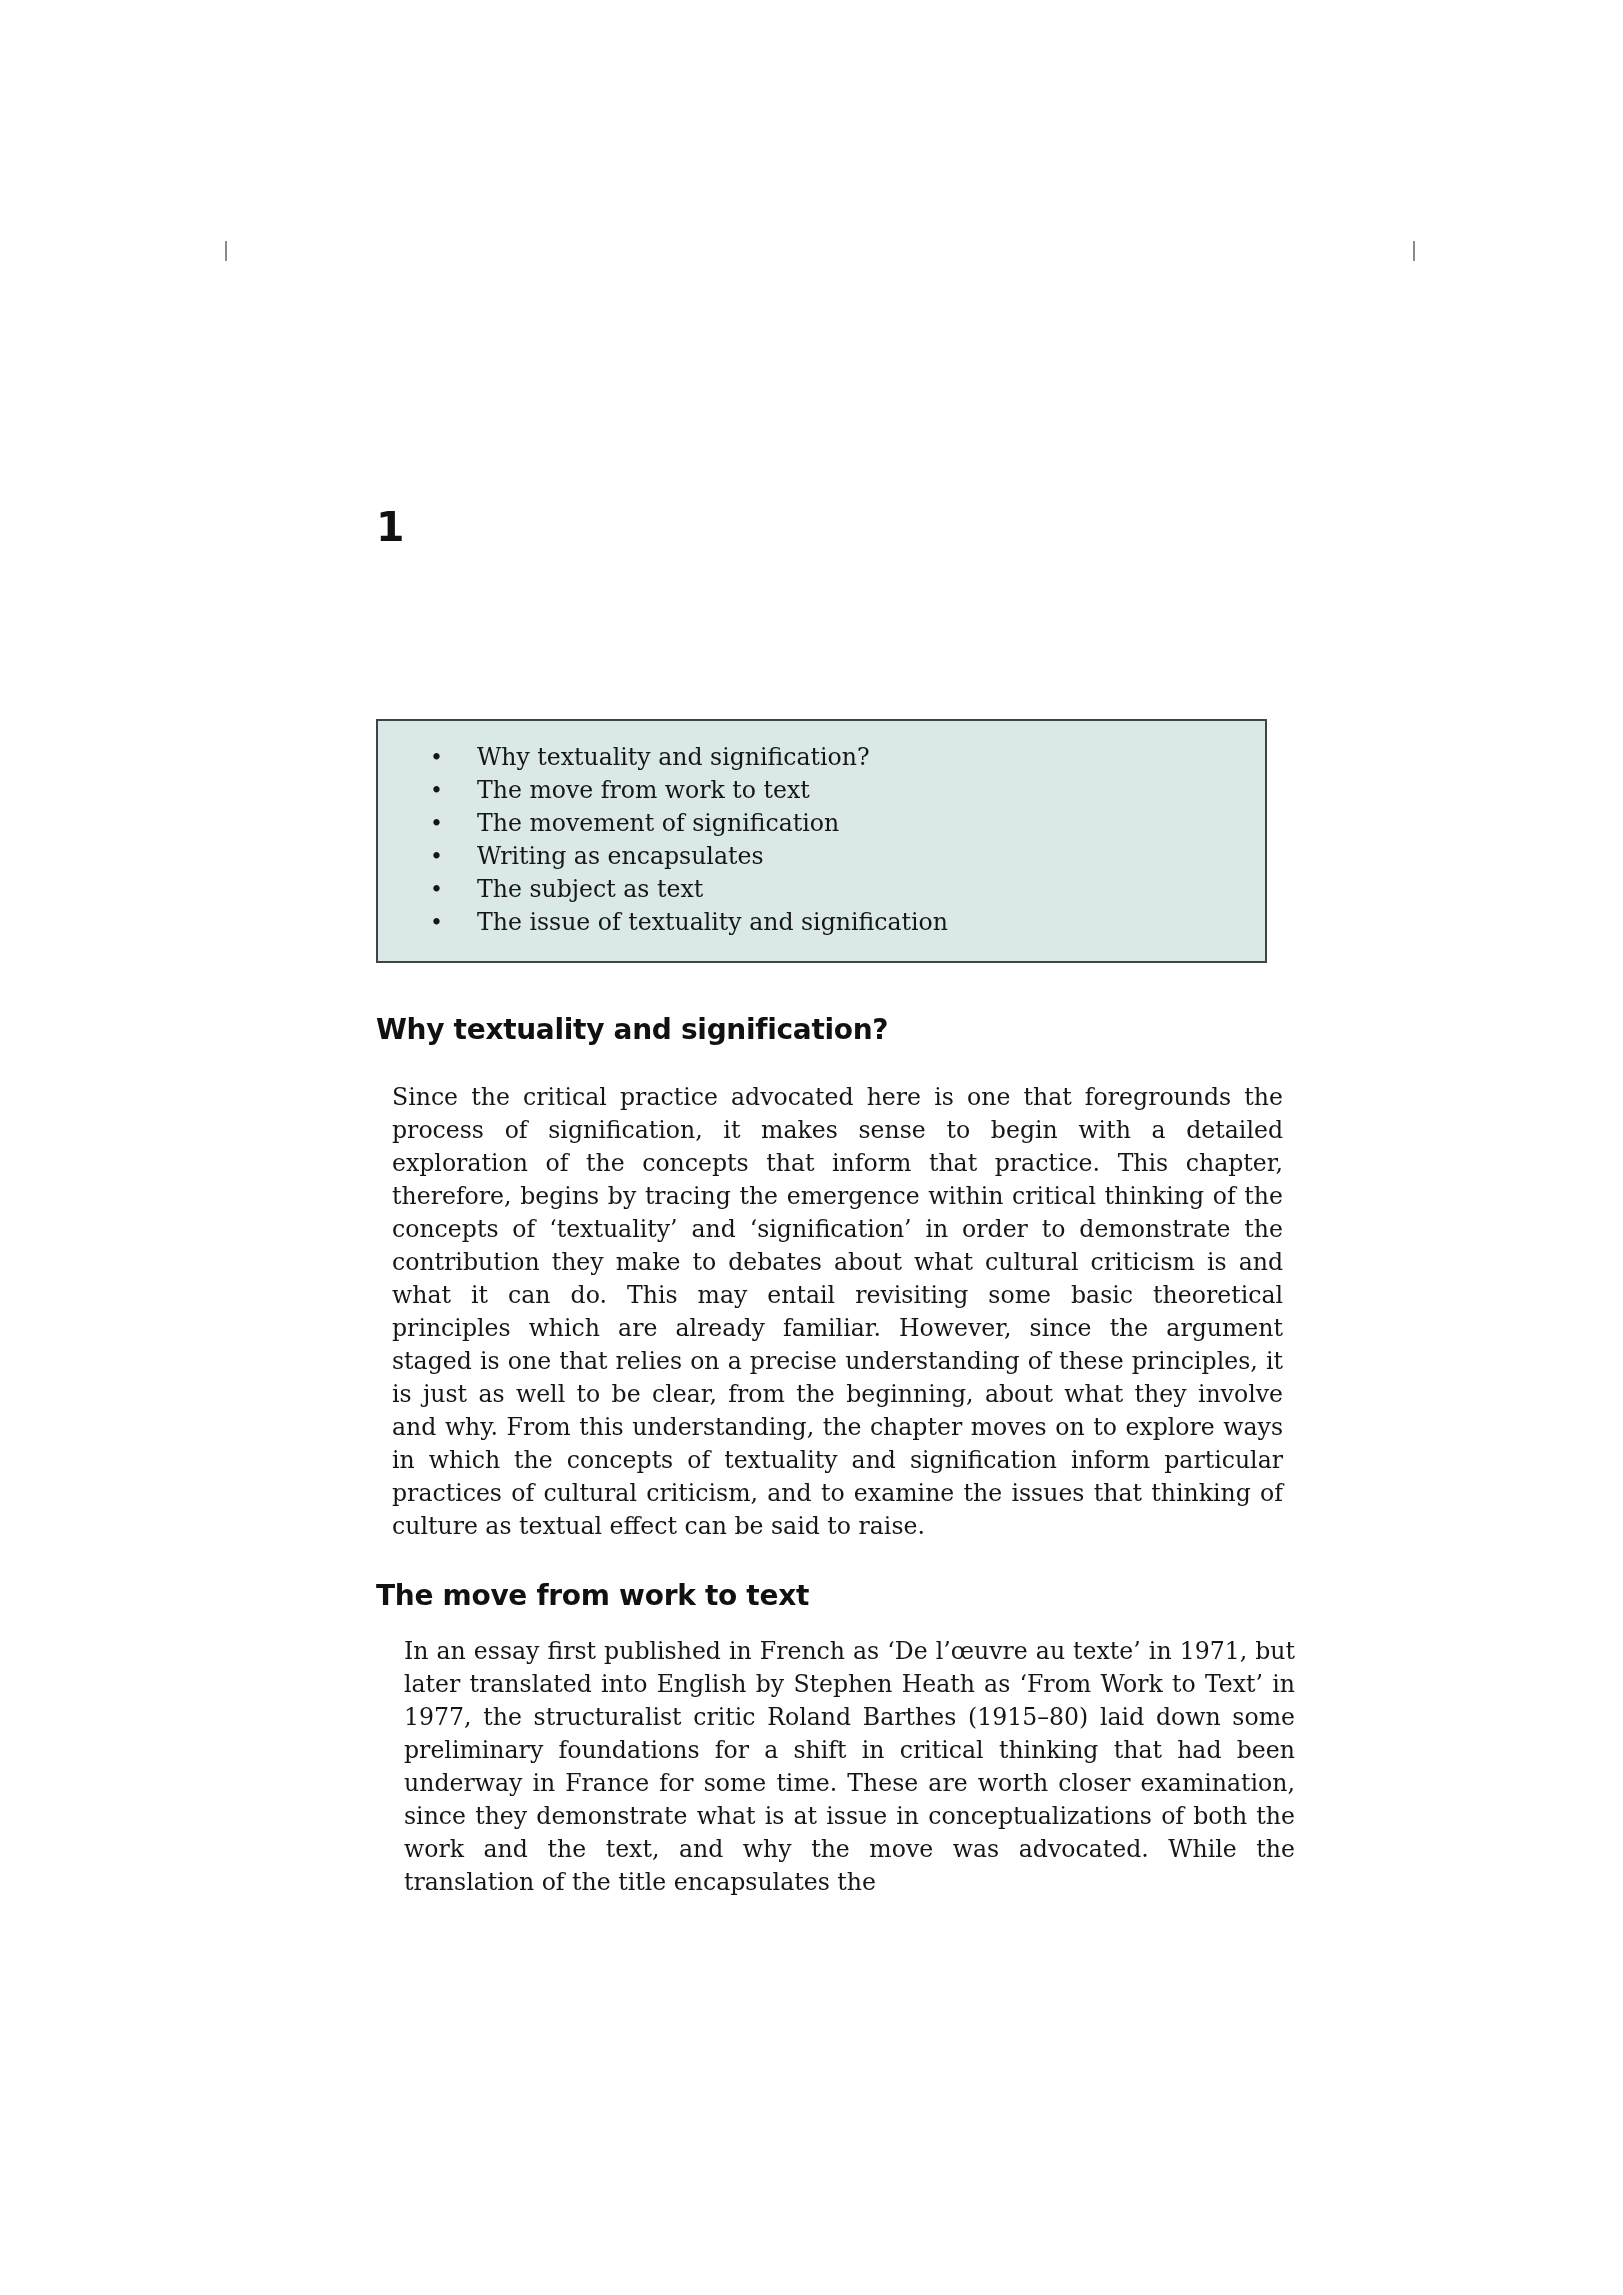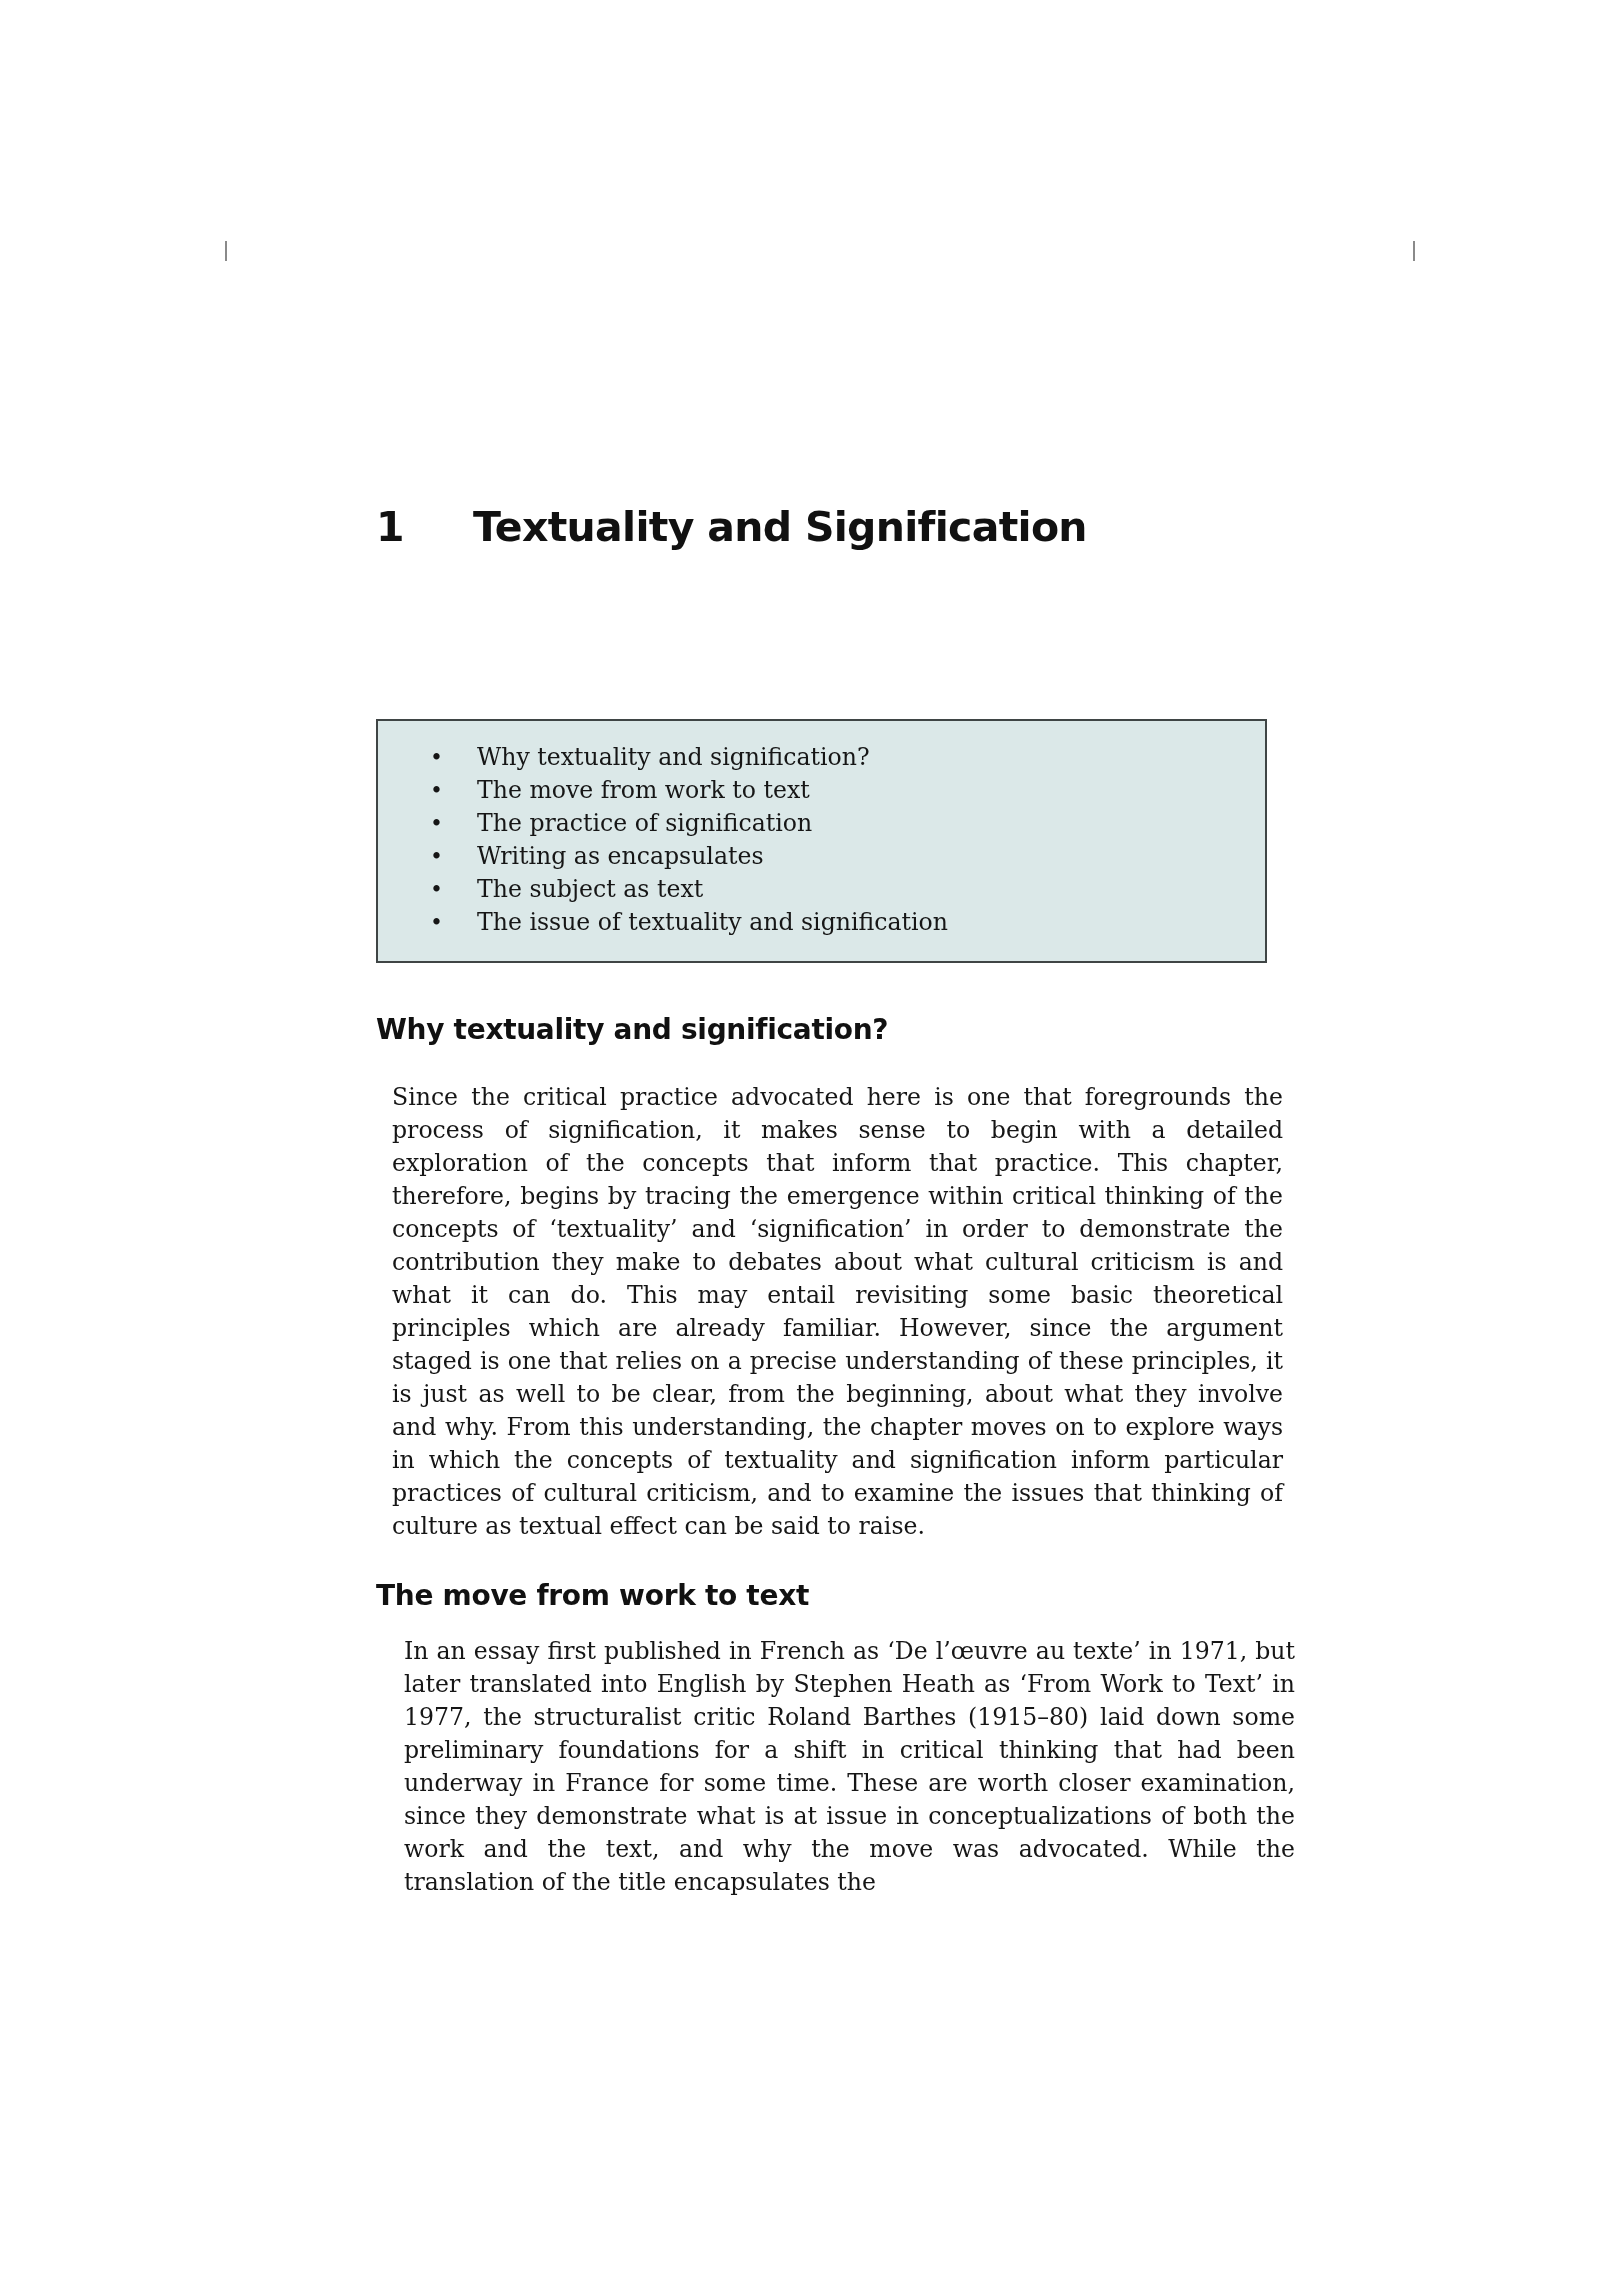--- a/index.html
+++ b/index.html
@@ -106,36 +106,35 @@
 </head>
 <body>
 
 <div class="page">
 
   <div class="crop-mark left"></div>
   <div class="crop-mark right"></div>
 
   <h1 class="chapter-title">
     <span class="chapter-number">1</span>
-    <span class="chapter-title-text">Textuality and Signification</span>
   </h1>
 
   <div class="summary-box">
     <ul>
       <li>
         <span class="bullet-dot">•</span>
         <span>Why textuality and signification?</span>
       </li>
       <li>
         <span class="bullet-dot">•</span>
         <span>The move from work to text</span>
       </li>
       <li>
         <span class="bullet-dot">•</span>
-        <span>The practice of signification</span>
+        <span>The movement of signification</span>
       </li>
       <li>
         <span class="bullet-dot">•</span>
         <span>Writing as encapsulates</span>
       </li>
       <li>
         <span class="bullet-dot">•</span>
         <span>The subject as text</span>
       </li>
       <li>

